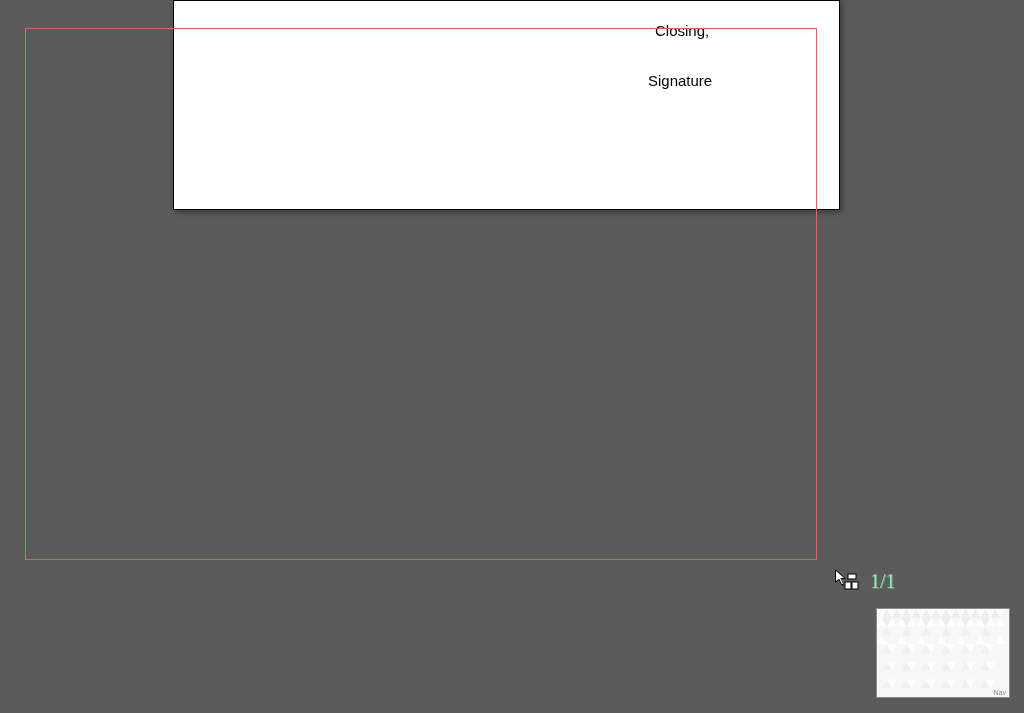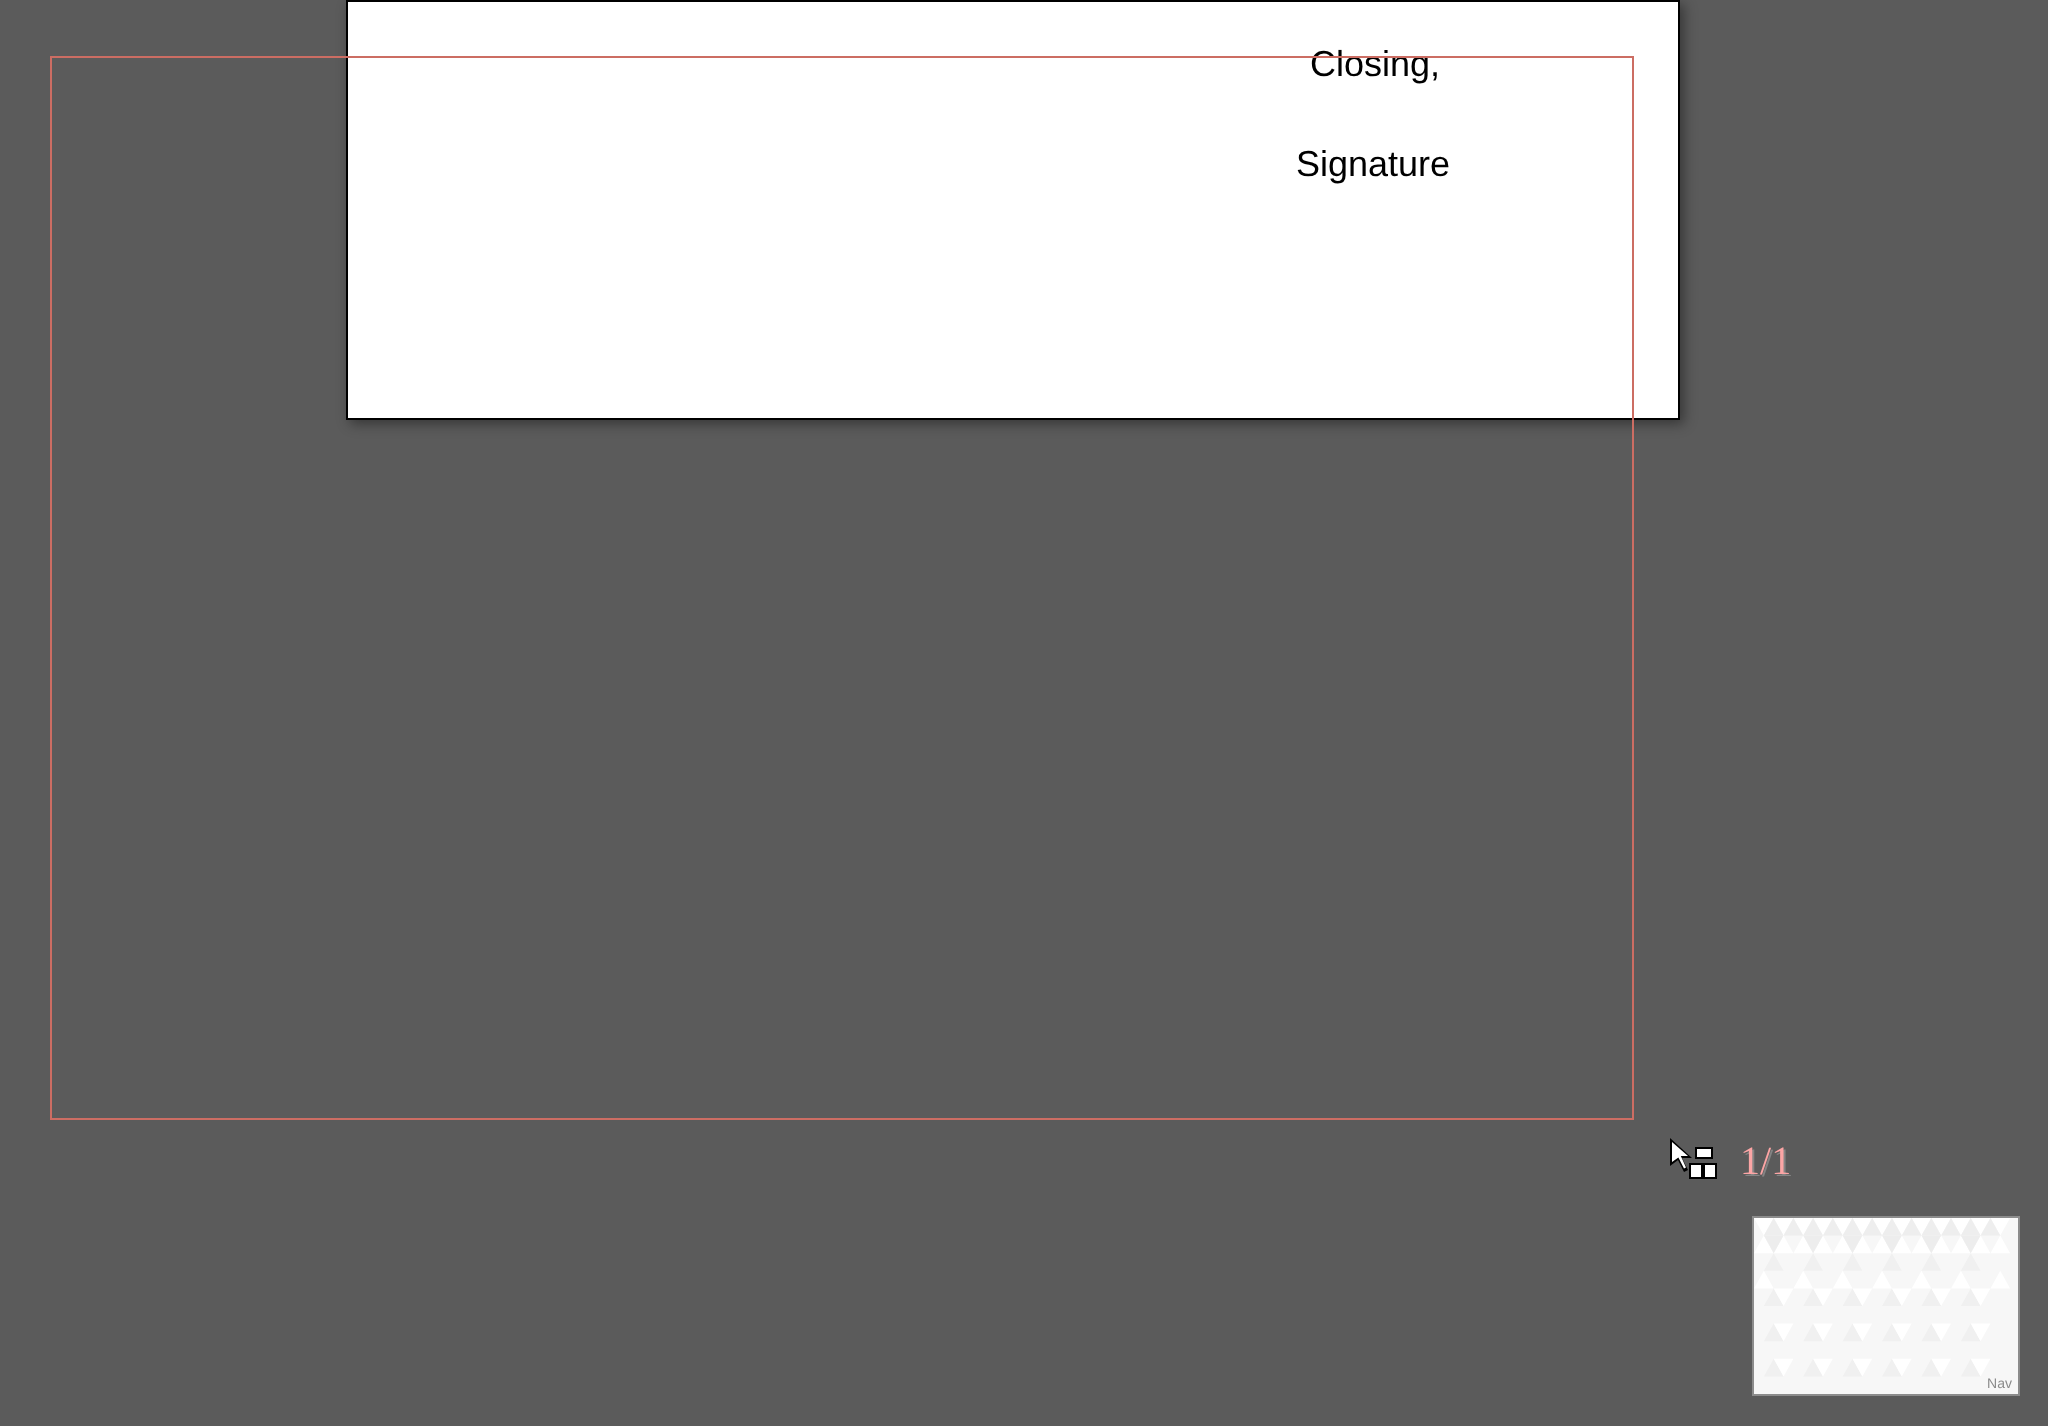--- a/index.html
+++ b/index.html
@@ -23,21 +23,21 @@
     top: 0;
     width: 667px;
     height: 210px;
     background: #ffffff;
     border: 1px solid #000000;
     box-shadow: 2px 2px 6px rgba(0,0,0,0.4);
     box-sizing: border-box;
   }
   .doc-line {
     position: absolute;
-    font-size: 18px;
+    font-size: 15px;
     font-family: Candara, "Segoe UI", Arial, sans-serif;
     color: #000000;
   }
   .line-closing { left: 481px; top: 21px; }
   .line-signature { left: 474px; top: 71px; }
 
   .selection-rect {
     position: absolute;
     left: 25px;
     top: 28px;
@@ -55,21 +55,21 @@
     width: 100px;
     height: 34px;
     display: flex;
     align-items: center;
     gap: 10px;
   }
   .page-indicator svg { width: 28px; height: 28px; display:block; }
   .page-count {
     font-size: 20px;
     font-family: Georgia, "Times New Roman", serif;
-    color: #fca5a5;
+    color: #86efac;
     text-shadow: 1px 1px 0 rgba(255,255,255,0.25);
   }
 
   .navigator-thumb {
     position: absolute;
     left: 876px;
     top: 608px;
     width: 134px;
     height: 90px;
     background: #efefef;

